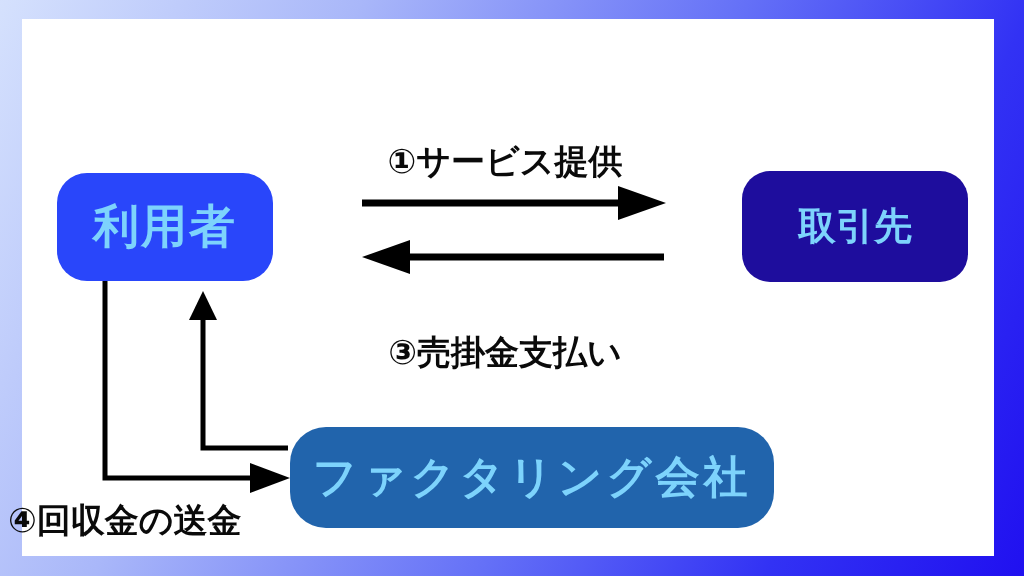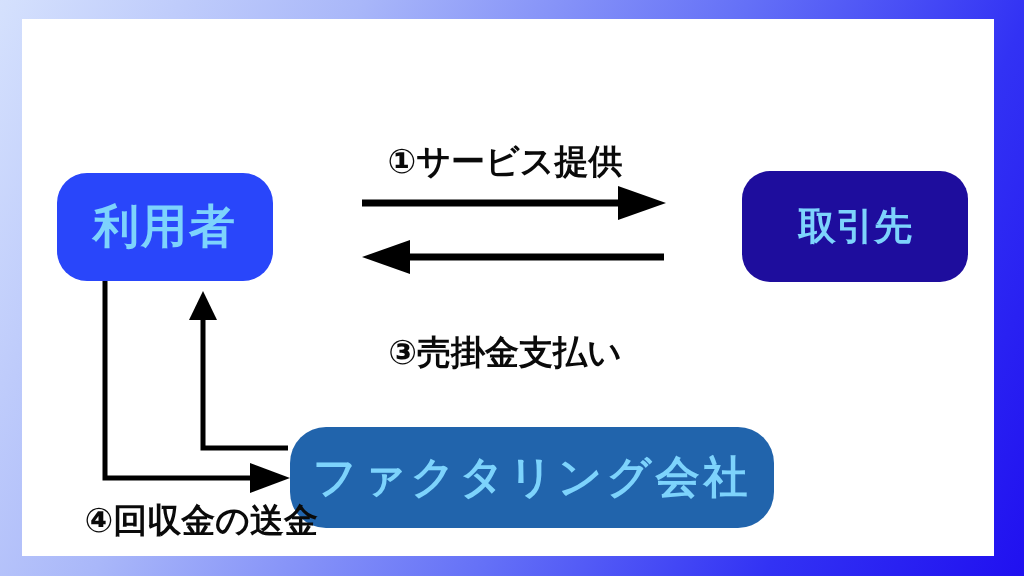--- a/index.html
+++ b/index.html
@@ -44,21 +44,21 @@
     background:#2164ac;border-radius:36px;
     font-size:44px;letter-spacing:4px;white-space:nowrap;
   }
   .flow-label{
     position:absolute;color:#0a0a0a;font-weight:800;
     font-size:34px;white-space:nowrap;
   }
   .flow-1{left:330px;top:139px;width:350px;text-align:center;}
   .flow-3{left:330px;top:282px;width:350px;text-align:center;margin-top:48px;}
   .flow-2{left:228px;top:366px;width:450px;text-align:center;}
-  .flow-4{left:33px;top:498px;width:285px;text-align:right;}
+  .flow-4{left:8px;top:498px;width:285px;text-align:left;}
   .arrow-layer{position:absolute;left:0;top:0;pointer-events:none;}
   .credit{
     position:absolute;right:34px;top:527px;
     font-family:"Liberation Serif","DejaVu Serif",serif;
     font-size:24px;letter-spacing:4px;color:#1c1c1c;white-space:nowrap;
   }
 </style>
 </head>
 <body>
 

